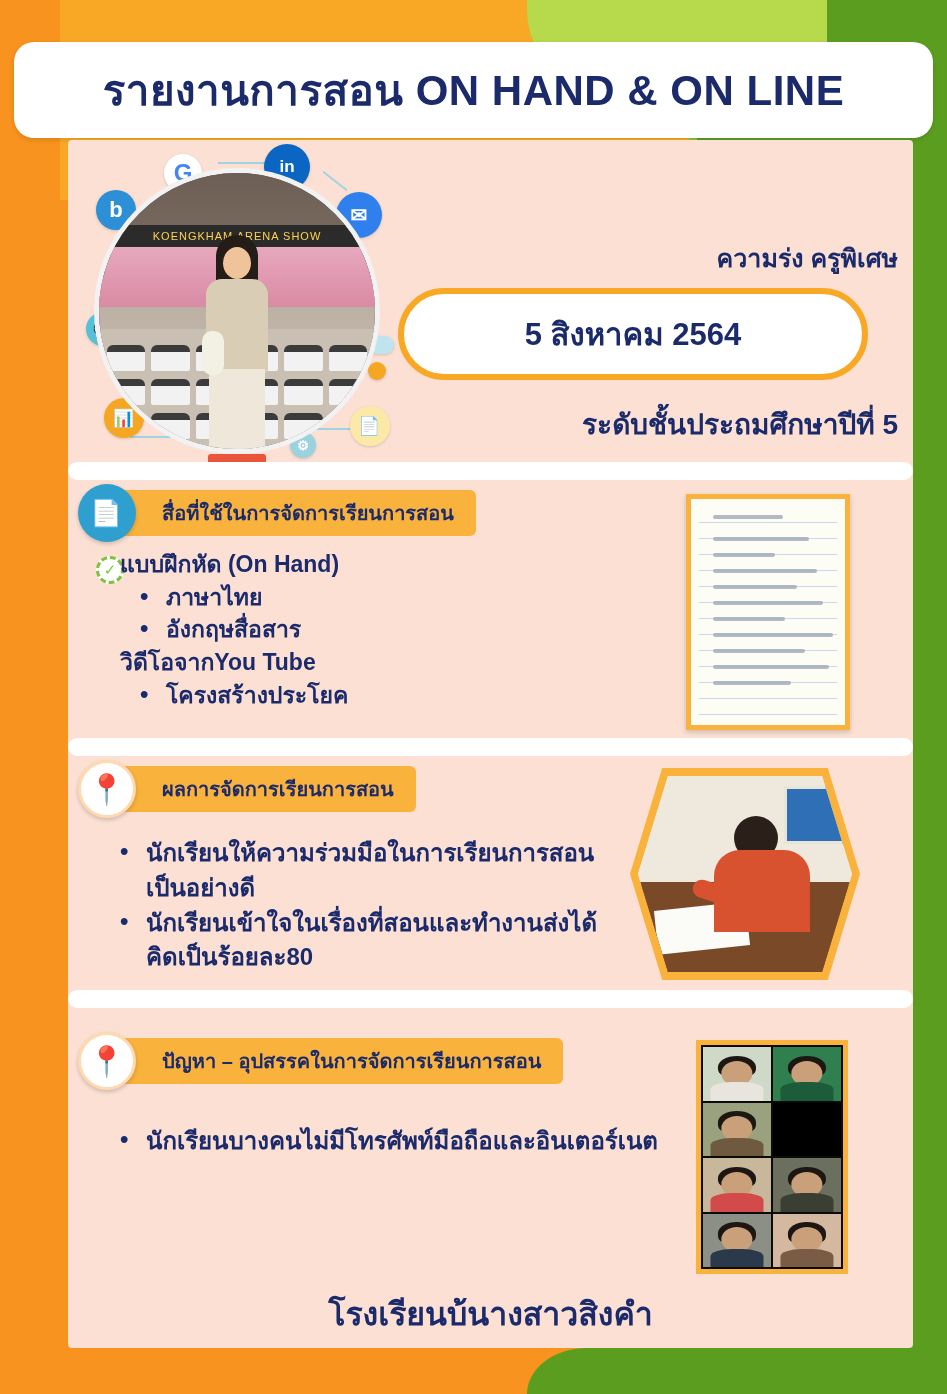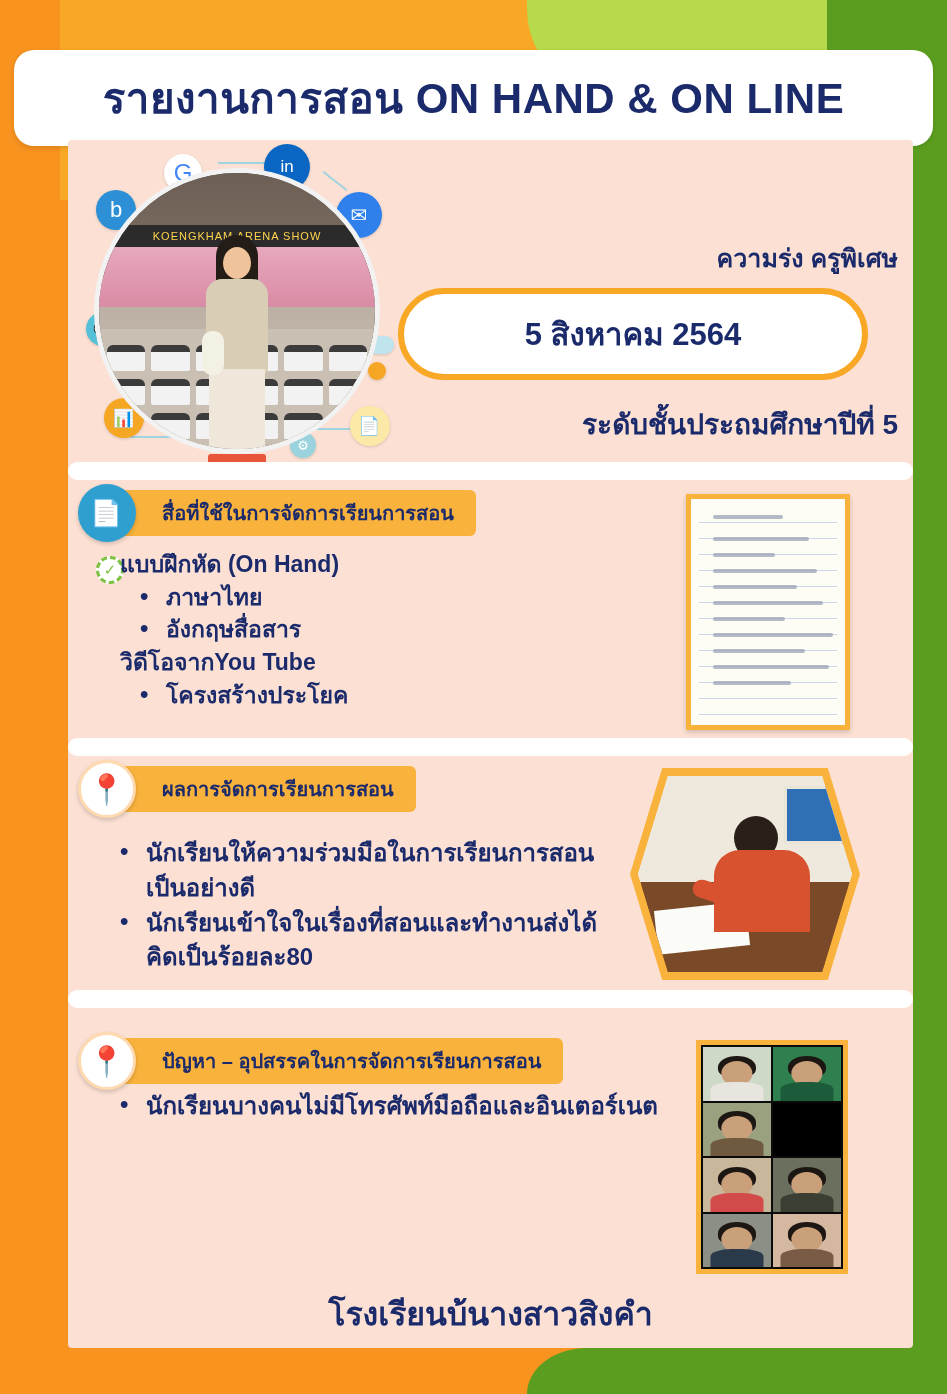--- a/index.html
+++ b/index.html
@@ -67,21 +67,21 @@
     position: absolute;
     bottom: 0; right: 0;
     width: 420px; height: 46px;
     background: #5b9e1f;
     border-top-left-radius: 60px 46px;
   }
 
   
   .title-banner {
     position: absolute;
-    top: 50px; left: 14px;
+    top: 42px; left: 14px;
     width: 919px; height: 96px;
     background: #ffffff;
     border-radius: 20px;
     display: flex;
     align-items: center;
     justify-content: center;
     box-shadow: 0 2px 5px rgba(0,0,0,0.12);
   }
   .title-text {
     font-size: 42px;
@@ -120,21 +120,21 @@
     top: 140px; left: 68px;
     width: 845px; height: 322px;
   }
 
   
   .icon-bubble {
     position: absolute;
     border-radius: 50%;
     display: flex; align-items: center; justify-content: center;
     color: #ffffff;
-    font-weight: normal;
+    font-weight: bold;
     box-shadow: 0 1px 3px rgba(0,0,0,0.15);
   }
   .ib-b   { width: 40px; height: 40px; left: 28px;  top: 50px;  background: #2d8fd5; font-size: 22px; }
   .ib-g   { width: 38px; height: 38px; left: 96px;  top: 14px;  background: #ffffff; color:#4285f4; font-size: 24px; }
   .ib-in  { width: 46px; height: 46px; left: 196px; top: 4px;   background: #0a66c2; font-size: 17px; }
   .ib-mail{ width: 46px; height: 46px; left: 268px; top: 52px;  background: #2f80ed; font-size: 20px; }
   .ib-chat{ width: 34px; height: 34px; left: 18px;  top: 172px; background: #55c0d8; font-size: 16px; }
   .ib-chart{width: 40px; height: 40px; left: 36px;  top: 258px; background: #f5a623; font-size: 17px; }
   .ib-doc { width: 40px; height: 40px; left: 282px; top: 266px; background: #fde9a7; color:#d89e00; font-size: 18px; }
   .ib-gear{ width: 26px; height: 26px; left: 222px; top: 292px; background: #9ad3dd; font-size: 13px; }
@@ -443,21 +443,21 @@
   }
   .hex-kid-arm {
     position: absolute; top: 108px; left: 54px;
     width: 46px; height: 18px; background: #d9522f; border-radius: 9px; transform: rotate(18deg);
   }
 
   
   .sec3-label { left: 100px; top: 1038px; }
   .sec3-body {
     position: absolute;
-    left: 100px; top: 1089px;
+    left: 100px; top: 1124px;
     width: 560px;
     color: #1b2a6b;
     font-size: 24px;
     font-weight: bold;
     line-height: 1.45;
   }
 
   .grid-photo {
     position: absolute;
     left: 696px; top: 1040px;

